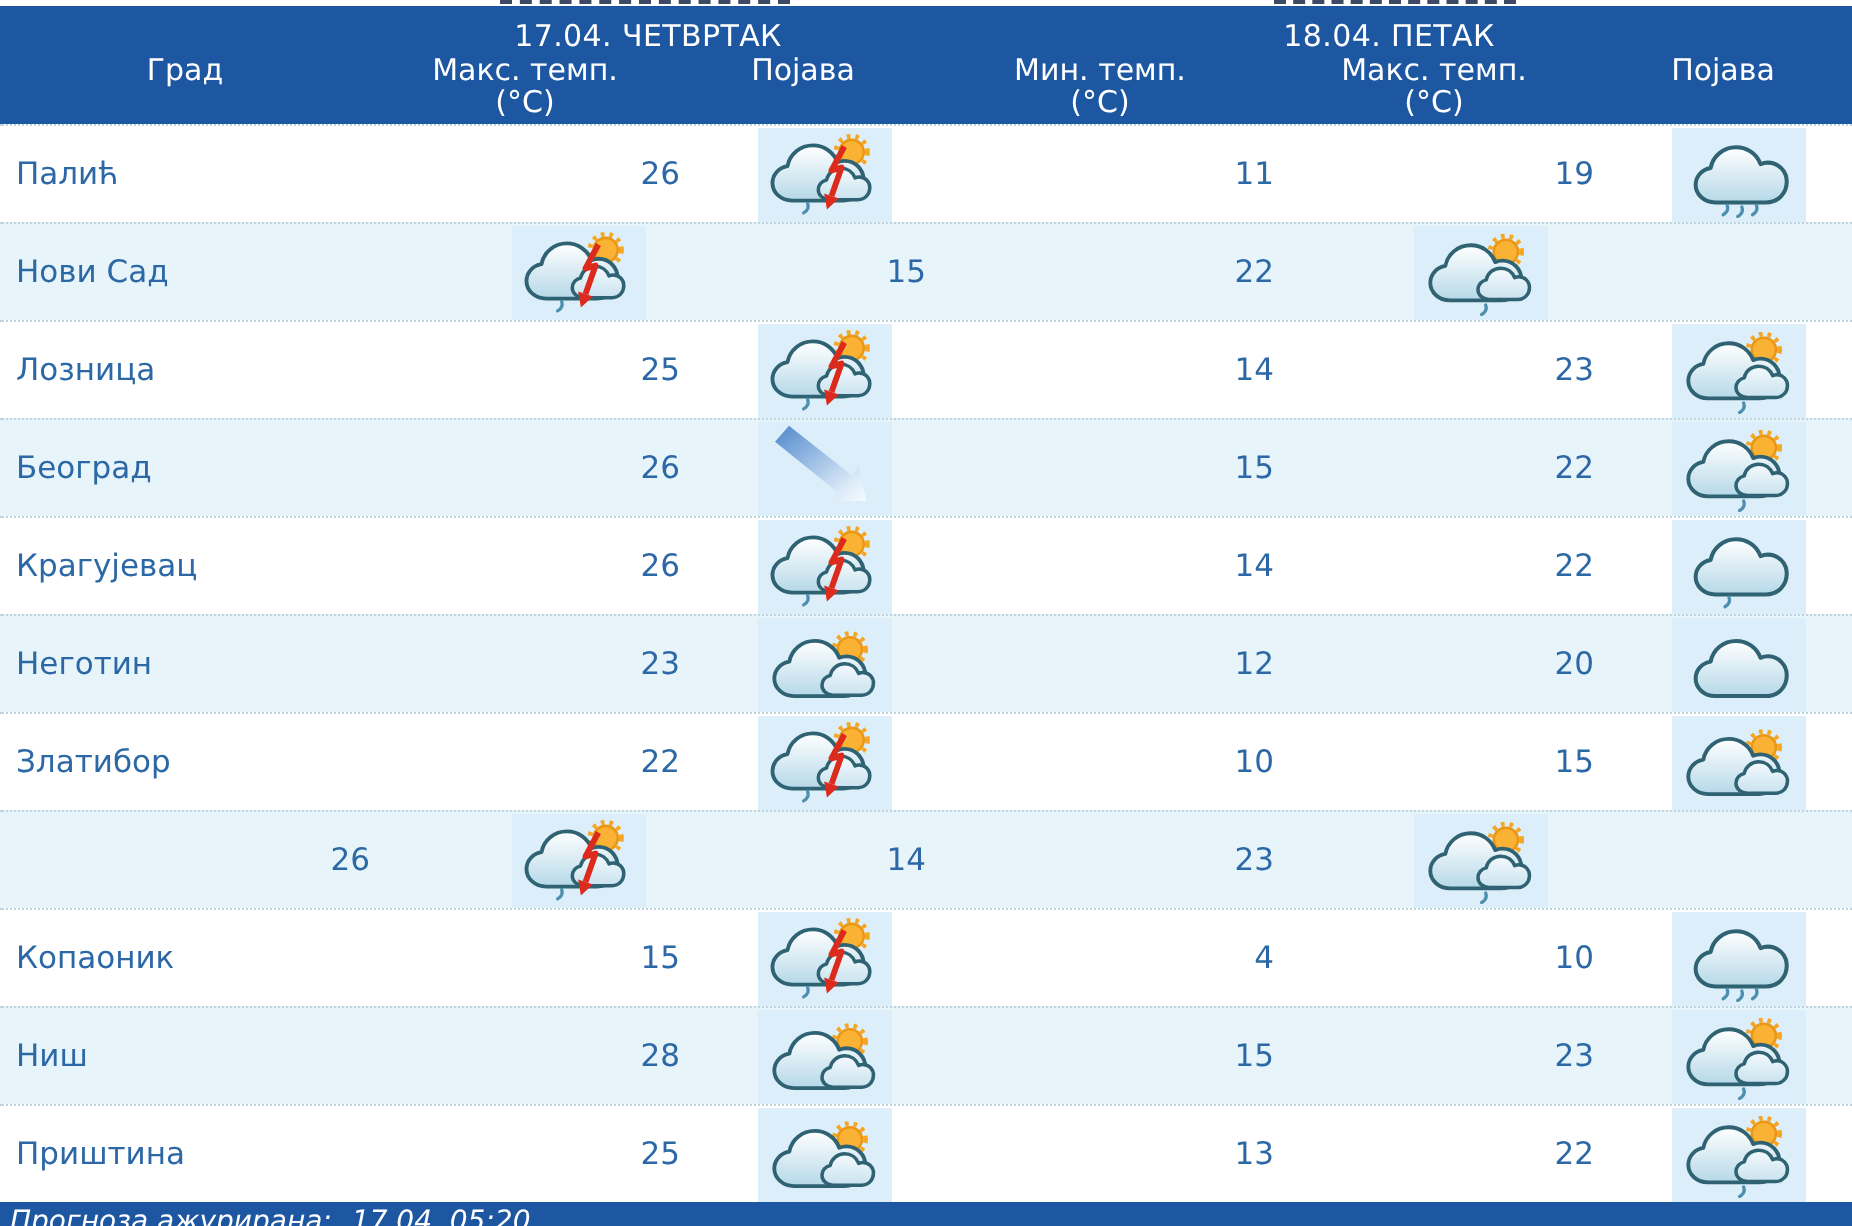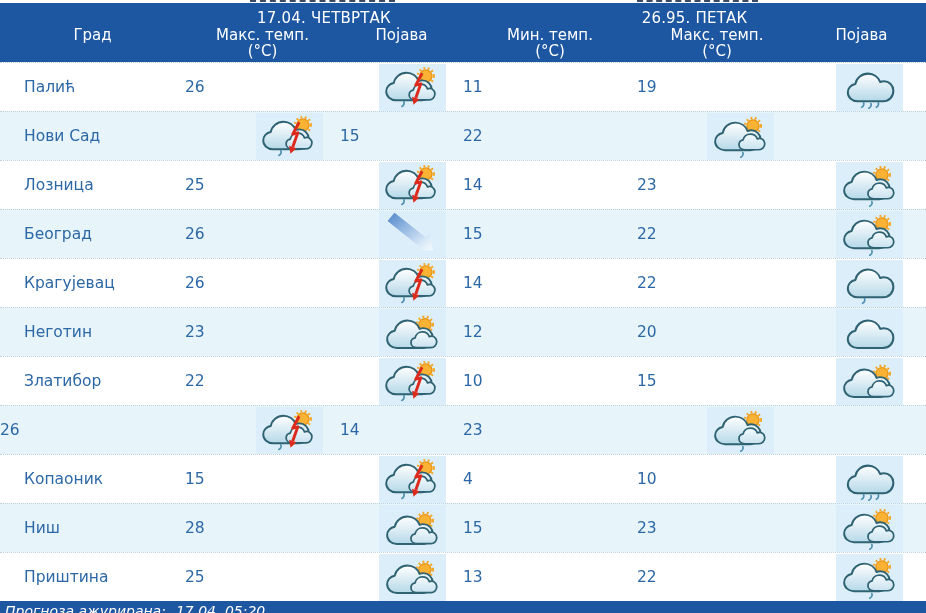--- a/index.html
+++ b/index.html
@@ -18,22 +18,22 @@
          grid-template-rows:24px 35px;align-items:start;}
   .thead .date{grid-row:1;text-align:center;padding-top:6px;letter-spacing:.2px;}
   .d1{grid-column:2 / span 2;}
   .d2{grid-column:4 / span 3;}
   .thead .colhead{grid-row:2;text-align:center;line-height:16px;}
   .c1{grid-column:1;} .c2{grid-column:2;} .c3{grid-column:3;}
   .c4{grid-column:4;} .c5{grid-column:5;} .c6{grid-column:6;}
   .tbody .trow{height:48px;align-items:center;border-top:1px dotted #bfd3de;
                background:var(--row-bg);color:var(--text-blue);font-size:15.5px;}
   .tbody .trow:nth-child(even){background:var(--row-alt-bg);}
-  .cell.city{padding-left:24px;}
-  .cell.num{text-align:left;}
+  .cell.city{padding-left:8px;}
+  .cell.num{text-align:right;}
   .icon-cell{height:48px;display:flex;align-items:center;}
   .tile{width:67px;height:47px;background:var(--icon-tile-bg);display:flex;
         align-items:center;justify-content:center;margin-left:auto;}
   .icon-cell.thu .tile{margin-right:17px;}
   .icon-cell.fri .tile{margin-right:23px;}
   .tile svg{width:62px;height:44px;display:block;}
   .tfoot{height:20px;background:var(--header-bg);color:#fff;font-style:italic;
          font-size:14px;line-height:20px;padding-left:5px;box-sizing:border-box;}
   .tfoot .gap{display:inline-block;width:10px;}
   .defs-svg{position:absolute;width:0;height:0;overflow:hidden;}
@@ -111,21 +111,21 @@
 
 <div class="page">
 
   <div class="top-strip">
     <div class="dash-seg dash-a"></div>
     <div class="dash-seg dash-b"></div>
   </div>
 
   <div class="grid thead">
     <div class="date d1">17.04. ЧЕТВРТАК</div>
-    <div class="date d2">26.95. ПЕТАК</div>
+    <div class="date d2">18.04. ПЕТАК</div>
     <div class="colhead c1">Град</div>
     <div class="colhead c2">
       <div>Макс. темп.</div>
       <div>(°C)</div>
     </div>
     <div class="colhead c3">Појава</div>
     <div class="colhead c4">
       <div>Мин. темп.</div>
       <div>(°C)</div>
     </div>

